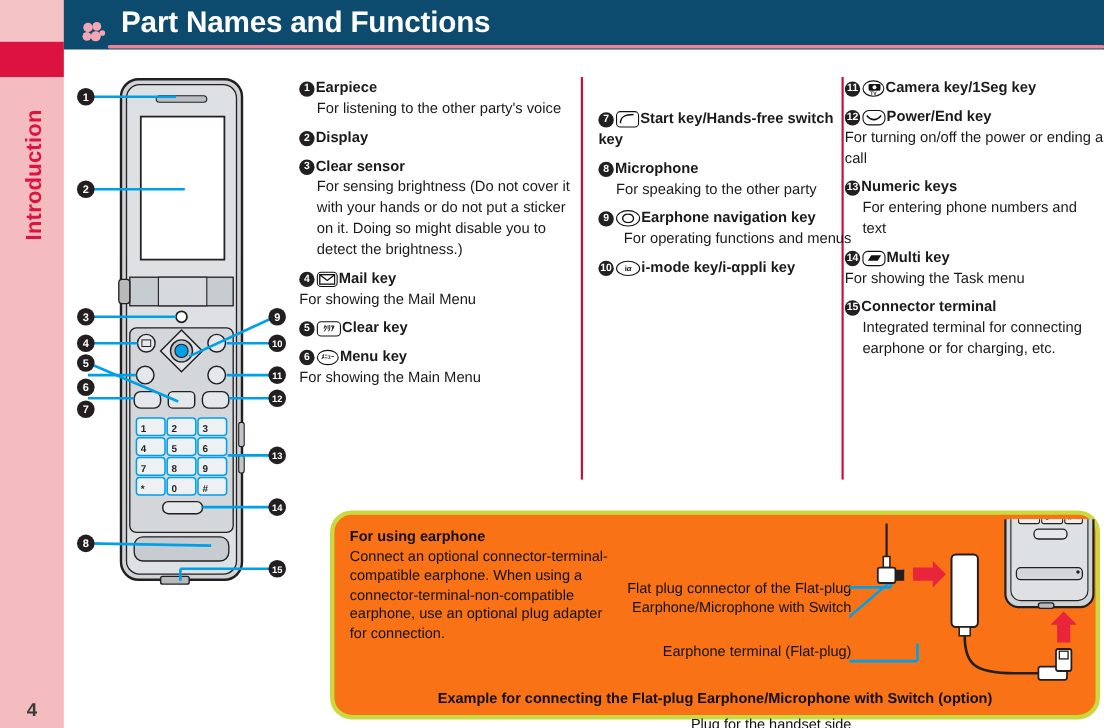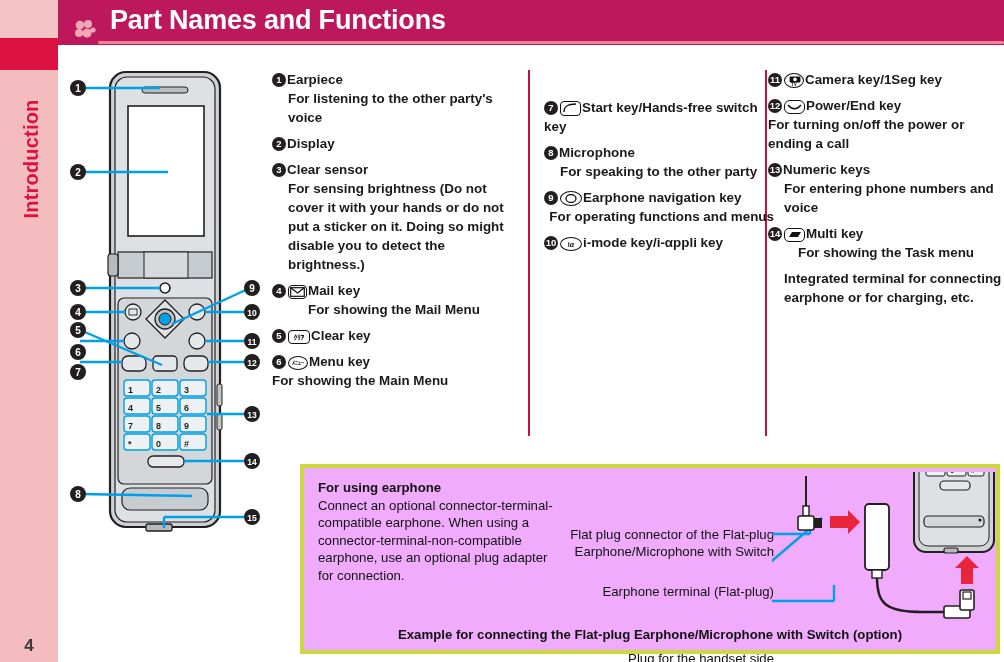--- a/index.html
+++ b/index.html
@@ -12,21 +12,21 @@
   .side-col { position:absolute; left:0; top:0; width:58px; height:662px; background:#f5bcc0; }
   .side-top { position:absolute; left:0; top:0; width:58px; height:38px; background:#f3c3c6; }
   .side-red { position:absolute; left:0; top:38px; width:58px; height:32px; background:#dc1340; }
   .side-label { position:absolute; left:-54px; top:130px; width:170px; height:58px;
     transform:rotate(-90deg); color:#dc1340; font-weight:bold; font-size:20px;
     text-align:center; line-height:58px; letter-spacing:.2px; }
   .side-page { position:absolute; left:0; bottom:6px; width:58px; text-align:center;
     color:#3a3a3a; font-size:17px; font-weight:bold; }
 
   
-  .hdr { position:absolute; left:58px; top:0; width:946px; height:45px; background:#be185d; }
+  .hdr { position:absolute; left:58px; top:0; width:946px; height:45px; background:#0c4a6e; }
   .hdr-title { position:absolute; left:52px; top:5px; color:#ffffff; font-size:27px;
     font-weight:bold; letter-spacing:-.2px; }
   .hdr-underline { position:absolute; left:40px; top:41px; width:906px; height:3px;
     background:#ef8196; border-radius:2px; }
   .hdr-flower { position:absolute; left:14px; top:19px; width:26px; height:22px; }
 
   
   .phone-area { position:absolute; left:60px; top:62px; width:210px; height:495px; }
 
   
@@ -38,33 +38,33 @@
   .divider { position:absolute; top:70px; width:1.6px; height:366px; background:#c8103c; }
   .div1 { left:528px; }
   .div2 { left:765px; }
 
   .entry { margin-bottom:7px; }
   .ehead { font-weight:bold; display:block; }
   .bullet { display:inline-block; width:14px; height:14px; border-radius:50%;
     background:#231f20; color:#fff; font-size:9.5px; font-weight:bold;
     line-height:14px; text-align:center; vertical-align:1px; margin-right:1px;
     font-family:"Liberation Sans", sans-serif; }
-  .edesc { display:block; padding-left:16px; font-weight:bold; }
+  .edesc { display:block; padding-left:16px; font-weight:normal; }
 
   
   .kb { display:inline-block; vertical-align:-4px; margin:0 1px;
     border:1.6px solid #111; position:relative; background:#fff; }
   .kb-round { border-radius:50%; }
   .kb-rr { border-radius:4px; }
   .kb-txt { font-size:7px; font-weight:bold; line-height:1; color:#111;
     position:absolute; left:0; right:0; text-align:center; }
 
   
   .callout { position:absolute; left:300px; top:464px; width:700px; height:190px;
-    border:4px solid #cada3e; border-radius:0; background:#f0abfc; }
+    border:4px solid #cada3e; border-radius:20px; background:#f97316; }
   .co-h { position:absolute; left:14px; top:12px; font-size:13.2px; font-weight:bold; color:#111; }
   .co-b { position:absolute; left:14px; top:29px; width:245px; font-size:13.2px;
     line-height:17.4px; color:#111; }
   .co-cap { position:absolute; left:0; right:0; bottom:8px; text-align:center;
     font-size:13.2px; font-weight:bold; color:#111; }
   .anno { position:absolute; font-size:13.2px; line-height:17px; color:#111; text-align:right; }
 </style>
 </head>
 <body>
 
@@ -246,21 +246,21 @@
         <span class="edesc">For sensing brightness (Do not cover it with your hands or do not put a sticker on it. Doing so might disable you to detect the brightness.)</span>
       </div>
 
       <div class="entry">
         <span class="ehead">
           <span class="bullet">4</span><span class="kb kb-rr" style="width:19px;height:14px;"><svg width="15" height="10" viewBox="0 0 15 10" style="position:absolute;left:1px;top:1px;">
                 <rect x=".7" y=".7" width="13.6" height="8.6" fill="none" stroke="#111" stroke-width="1.2"></rect>
                 <polyline points="0.7,0.7 7.5,6 14.3,0.7" fill="none" stroke="#111" stroke-width="1.2"></polyline>
               </svg></span><span>Mail key</span>
         </span>
-        <span class="edesc" style="padding-left:0;margin-left:36px;">For showing the Mail Menu</span>
+        <span class="edesc" style="padding-left:0;">For showing the Mail Menu</span>
       </div>
 
       <div class="entry">
         <span class="ehead">
           <span class="bullet">5</span><span class="kb kb-rr" style="width:22px;height:14px;"><span class="kb-txt" style="top:3px;">ｸﾘｱ</span></span><span>Clear key</span>
         </span>
       </div>
 
       <div class="entry">
         <span class="ehead">
@@ -320,33 +320,36 @@
                 <path d="M1 2 C5 7 10 7 14 2" fill="none" stroke="#111" stroke-width="1.4"></path>
               </svg></span><span>Power/End key</span>
         </span>
         <span class="edesc" style="padding-left:0;">For turning on/off the power or ending a call</span>
       </div>
 
       <div class="entry">
         <span class="ehead">
           <span class="bullet">13</span><span>Numeric keys</span>
         </span>
-        <span class="edesc">For entering phone numbers and voice</span>
+        <span class="edesc">For entering phone numbers and text</span>
       </div>
 
       <div class="entry">
         <span class="ehead">
           <span class="bullet">14</span><span class="kb kb-rr" style="width:21px;height:14px;border-radius:5px;"><svg width="14" height="8" viewBox="0 0 14 8" style="position:absolute;left:3px;top:2px;">
                 <path d="M1 6 L4 1 L13 1 L10 6 Z" fill="#111"></path>
               </svg></span><span>Multi key</span>
         </span>
-        <span class="edesc" style="padding-left:0;text-align:center;">For showing the Task menu</span>
-      </div>
-
-      <div class="entry">
+        <span class="edesc" style="padding-left:0;">For showing the Task menu</span>
+      </div>
+
+      <div class="entry">
+        <span class="ehead">
+          <span class="bullet">15</span><span>Connector terminal</span>
+        </span>
         <span class="edesc">Integrated terminal for connecting earphone or for charging, etc.</span>
       </div>
     </div>
   </div>
 
   <div class="callout">
 
     <div class="co-h">For using earphone</div>
     <div class="co-b">Connect an optional connector-terminal-compatible earphone. When using a connector-terminal-non-compatible earphone, use an optional plug adapter for connection.</div>
 

